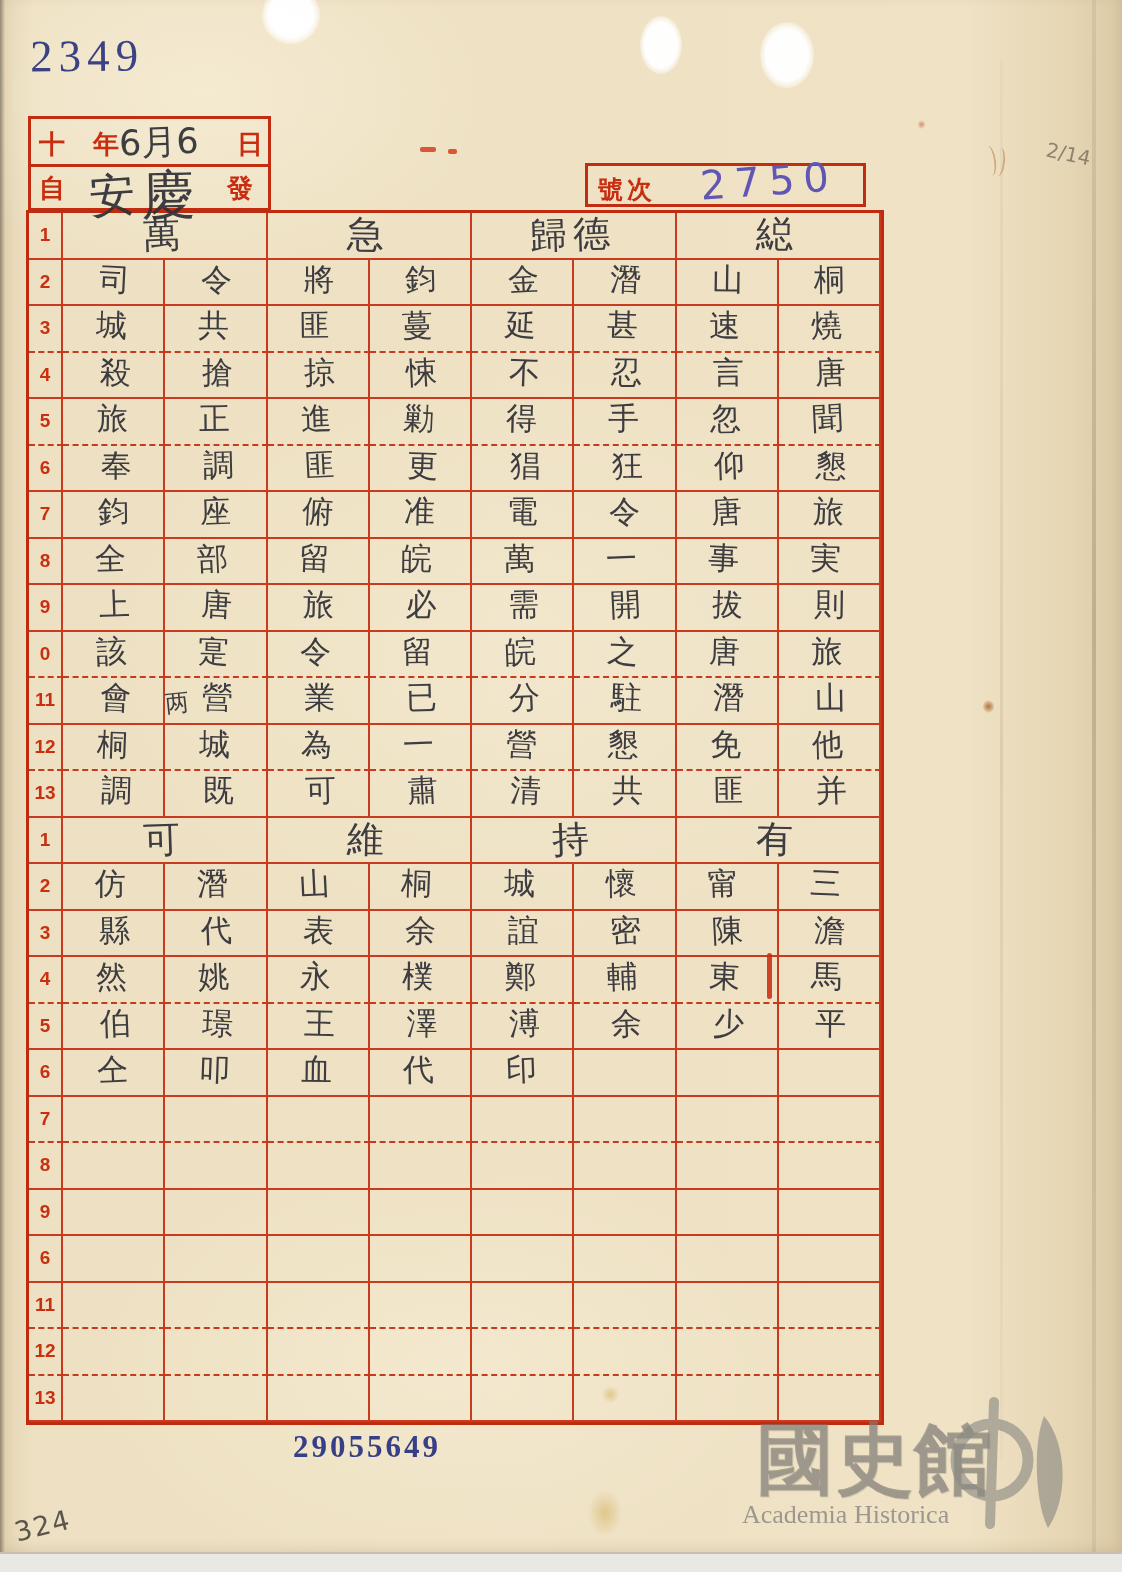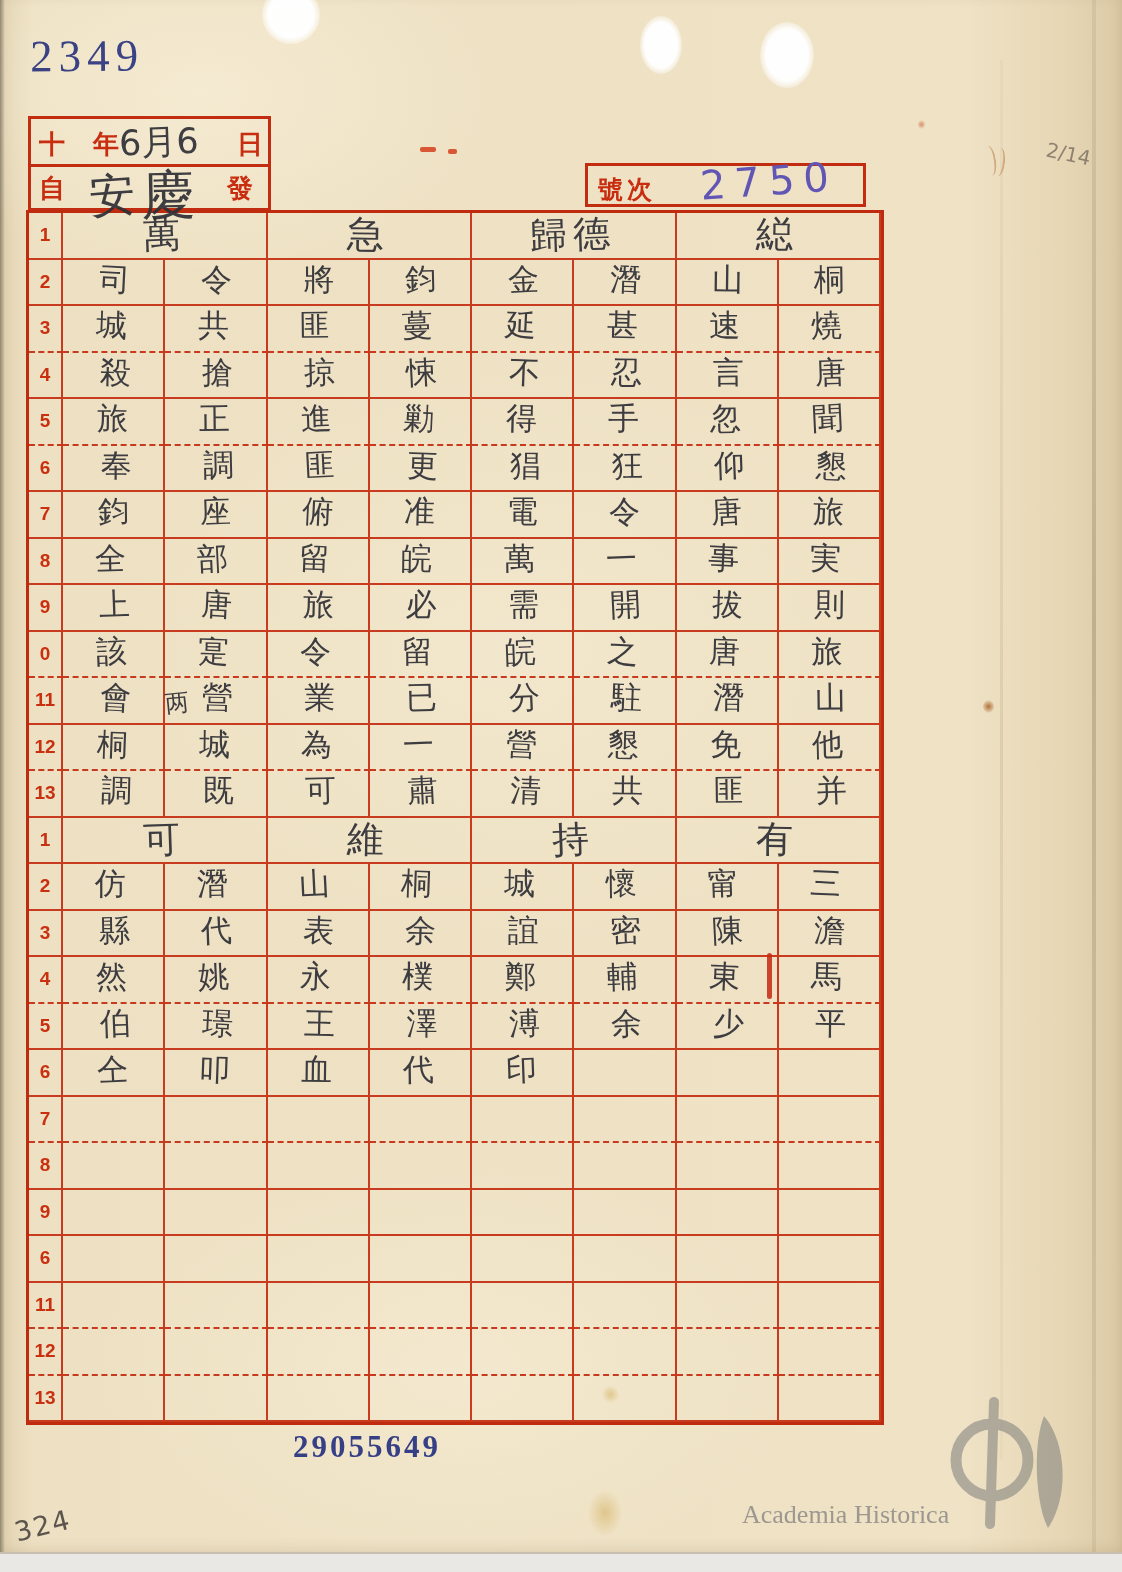--- a/index.html
+++ b/index.html
@@ -614,20 +614,21 @@
       <div class="g-cell hand" style="left: 238.5px; top: 1162.5px; width: 102.25px; height: 46.5px; border-right: 2px solid rgba(197, 44, 16, 0.92); border-bottom: 2px solid rgba(197, 44, 16, 0.92);"></div>
       <div class="g-cell hand" style="left: 340.75px; top: 1162.5px; width: 102.25px; height: 46.5px; border-right: 2px solid rgba(197, 44, 16, 0.92); border-bottom: 2px solid rgba(197, 44, 16, 0.92);"></div>
       <div class="g-cell hand" style="left: 443px; top: 1162.5px; width: 102.25px; height: 46.5px; border-right: 2px solid rgba(197, 44, 16, 0.92); border-bottom: 2px solid rgba(197, 44, 16, 0.92);"></div>
       <div class="g-cell hand" style="left: 545.25px; top: 1162.5px; width: 102.25px; height: 46.5px; border-right: 2px solid rgba(197, 44, 16, 0.92); border-bottom: 2px solid rgba(197, 44, 16, 0.92);"></div>
       <div class="g-cell hand" style="left: 647.5px; top: 1162.5px; width: 102.25px; height: 46.5px; border-right: 2px solid rgba(197, 44, 16, 0.92); border-bottom: 2px solid rgba(197, 44, 16, 0.92);"></div>
       <div class="g-cell hand" style="left: 749.75px; top: 1162.5px; width: 102.25px; height: 46.5px; border-right: 2px solid rgba(197, 44, 16, 0.92); border-bottom: 2px solid rgba(197, 44, 16, 0.92);"></div>
     </div>
 
   <div class="abs" id="reg-stamp">29055649</div>
 
+  <div class="abs" id="wm-cjk">國史館</div>
   <div class="abs" id="wm-latin">Academia Historica</div>
   <svg class="abs" id="wm-logo" width="140" height="160" viewBox="0 0 140 160">
     <g stroke="#8a8984" fill="none" opacity="0.62" stroke-linecap="round">
       <circle cx="44" cy="74" r="36" stroke-width="11"></circle>
       <line x1="46" y1="16" x2="42" y2="138" stroke-width="10"></line>
       <path d="M96 30 C118 55 122 110 100 142 C88 120 84 60 96 30 Z" fill="#8a8984" stroke="none"></path>
     </g>
   </svg>
 
   <div class="abs" id="pencil-324">324</div>

